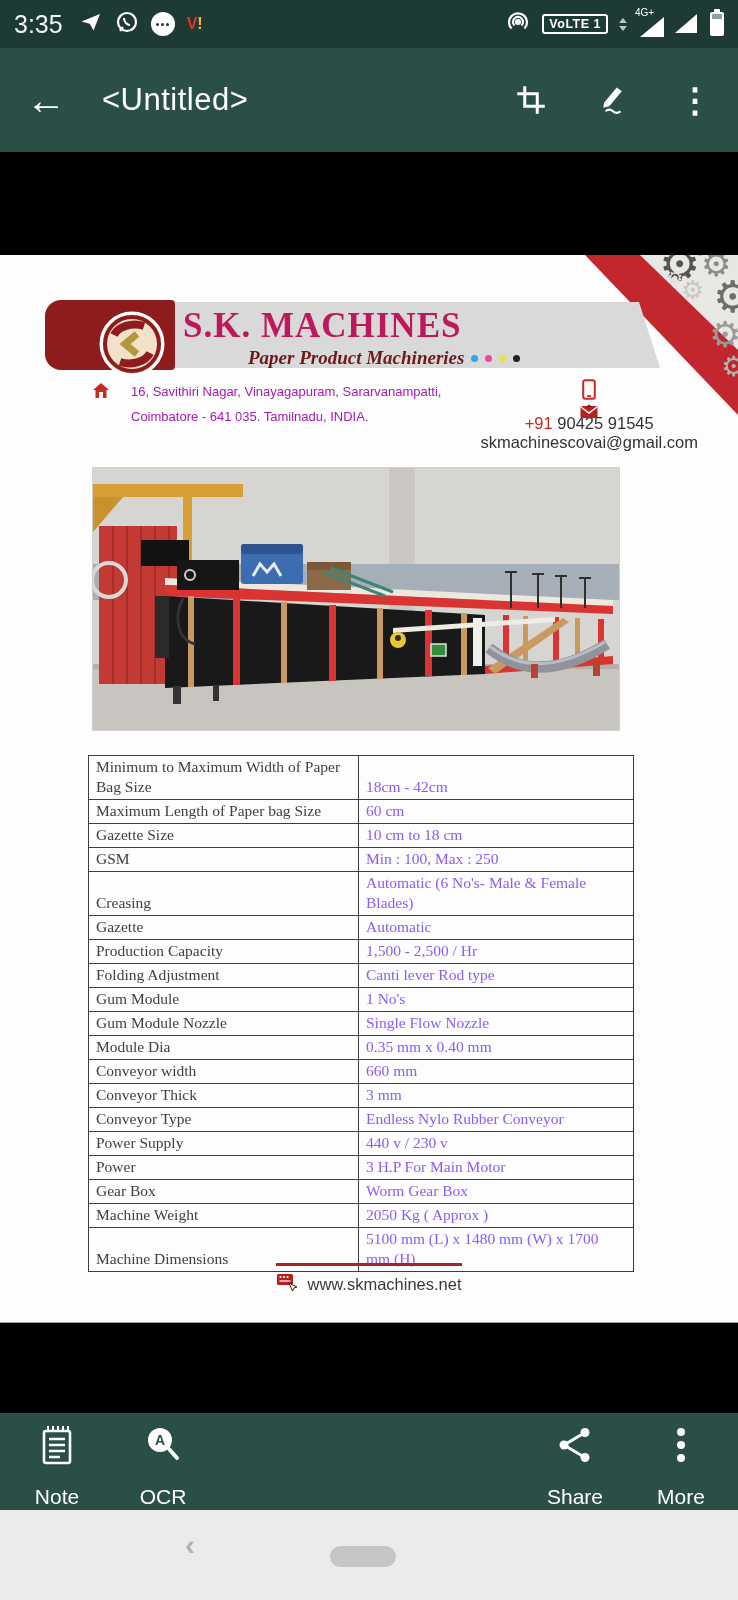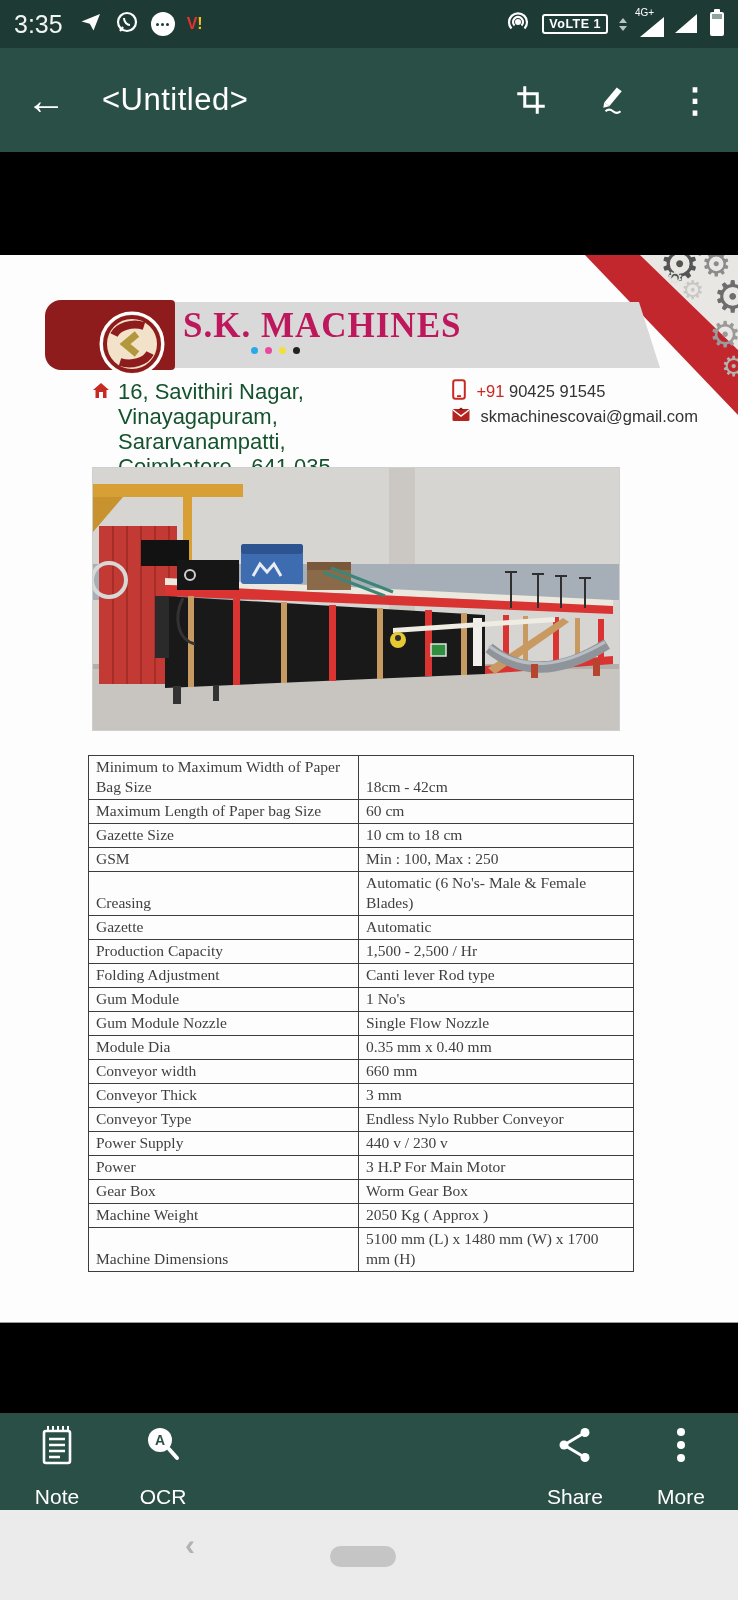--- a/index.html
+++ b/index.html
@@ -55,36 +55,36 @@
   .logo-circle{position:absolute;left:99px;top:11px;width:66px;height:66px;}
   .company{position:absolute;left:183px;top:6px;font-family:"Liberation Serif",serif;font-weight:bold;
     font-size:35px;color:#be185d;letter-spacing:1px;}
   .tagline-row{position:absolute;left:248px;top:47px;display:flex;align-items:center;gap:4px;}
   .tagline{font-family:"Liberation Serif",serif;font-style:italic;font-weight:bold;font-size:19px;color:#6e1a1a;}
   .dot{width:7px;height:7px;border-radius:50%;display:inline-block;margin-left:3px;}
   .dot.c{background:#2aa9e8;} .dot.m{background:#e84aa0;} .dot.y{background:#f2e03a;} .dot.k{background:#222;}
   
   .addr-row{position:absolute;left:92px;top:124px;width:606px;display:flex;}
   .addr-left{display:flex;gap:8px;width:392px;}
-  .addr-text{font-size:22px;color:#14532d;line-height:25px;}
+  .addr-text{font-size:13px;color:#a21caf;line-height:25px;margin-left:13px;}
   .contact{margin-left:18px;}
-  .contact .line{display:flex;align-items:center;gap:10px;height:25px;font-size:16.5px;color:#333;}
+  .contact .line{display:flex;align-items:center;gap:10px;height:25px;font-size:16.5px;color:#333;flex-direction:column;}
   .phone-prefix{color:#c62a22;}
   
   .doc-heading{position:absolute;left:0;top:186px;width:738px;text-align:center;
     font-family:"Liberation Serif",serif;font-weight:bold;font-size:13.5px;color:#ed1c24;
     text-decoration:underline;white-space:nowrap;letter-spacing:.2px;}
   
   .photo{position:absolute;left:92px;top:212px;width:528px;height:264px;border:1px solid #cfcfcf;box-sizing:border-box;background:#d7d5d1;}
   
   .spec-table{position:absolute;left:88px;top:500px;border-collapse:collapse;table-layout:fixed;width:539px;
     font-family:"Liberation Serif",serif;font-size:15.5px;}
   .spec-table td{border:1px solid #3d3d3d;padding:1px 7px 2px 7px;vertical-align:bottom;line-height:20px;}
   .spec-table td.spec-label{width:255px;color:#404040;}
-  .spec-table td.spec-value{width:260px;color:#404040;}
+  .spec-table td.spec-value{width:260px;color:#8b5cf6;}
   
   .website{position:absolute;left:0;top:1008px;width:738px;display:flex;justify-content:center;}
   .website-inner{border-top:3px solid #a32525;padding-top:5px;display:flex;align-items:center;gap:9px;min-width:160px;justify-content:center;}
   .website-text{font-size:16.5px;color:#3a3a3a;}
   
   .toolbar{position:absolute;left:0;top:1413px;width:738px;height:97px;background:#2a4f47;
     display:flex;align-items:flex-start;padding:10px 24px 0 24px;box-sizing:border-box;}
   .tb-item{display:flex;flex-direction:column;align-items:center;width:66px;}
   .tb-item + .tb-item{margin-left:40px;}
   .tb-spacer{flex:1;}
@@ -190,20 +190,21 @@
       <svg width="66" height="66" viewBox="0 0 66 66">
         <circle cx="33" cy="33" r="31" fill="#f2e2ca" stroke="#ffffff" stroke-width="3"></circle>
         <circle cx="33" cy="33" r="27" fill="none" stroke="#8e1c1c" stroke-width="4"></circle>
         <path d="M45 15 A22 15 0 0 0 15 24" fill="none" stroke="#8e1c1c" stroke-width="8"></path>
         <path d="M21 51 A22 15 0 0 0 51 42" fill="none" stroke="#8e1c1c" stroke-width="8"></path>
         <polyline points="38,23 26,33 38,43" fill="none" stroke="#b3973c" stroke-width="7"></polyline>
       </svg>
     </div>
     <div class="company">S.K. MACHINES</div>
     <div class="tagline-row">
+      <span class="tagline">Paper Product Machineries</span>
       <span class="dot c"></span>
       <span class="dot m"></span>
       <span class="dot y"></span>
       <span class="dot k"></span>
     </div>
   </div>
 
   <div class="addr-row">
     <div class="addr-left">
       <span style="padding-top:3px;">
@@ -381,20 +382,35 @@
           <td class="spec-label">Machine  Weight</td>
           <td class="spec-value">2050 Kg ( Approx )</td>
         </tr>
         <tr>
           <td class="spec-label">Machine Dimensions</td>
           <td class="spec-value">5100 mm (L) x 1480 mm (W) x 1700 mm (H)</td>
         </tr>
       </tbody>
   </table>
 
+  <div class="website">
+    <div class="website-inner">
+      <span>
+        <svg width="22" height="22" viewBox="0 0 22 22">
+            <rect x="1" y="3" width="16" height="11" rx="1.5" fill="#b32420"></rect>
+            <circle cx="4.5" cy="6" r="1.1" fill="#fff"></circle>
+            <circle cx="8" cy="6" r="1.1" fill="#fff"></circle>
+            <circle cx="11.5" cy="6" r="1.1" fill="#fff"></circle>
+            <rect x="3.5" y="9" width="11" height="2" fill="#e4a9a6"></rect>
+            <path d="M13 12 l3.5 8 1.5-3 3-1 Z" fill="#fff" stroke="#5a1210" stroke-width="1"></path>
+          </svg>
+      </span>
+      <span class="website-text">www.skmachines.net</span>
+    </div>
+  </div>
 </div>
 
 <div class="toolbar">
   <div class="tb-item">
     <span class="tb-icon">
       <svg width="34" height="40" viewBox="0 0 34 40">
           <rect x="4" y="6" width="26" height="32" rx="2" fill="none" stroke="#fff" stroke-width="2.6"></rect>
           <path d="M8 6 V1 M13 6 V1 M18 6 V1 M23 6 V1 M28 6 V1" stroke="#fff" stroke-width="2"></path>
           <path d="M9 14 H25 M9 20 H25 M9 26 H25 M9 32 H20" stroke="#fff" stroke-width="2.4"></path>
         </svg>

